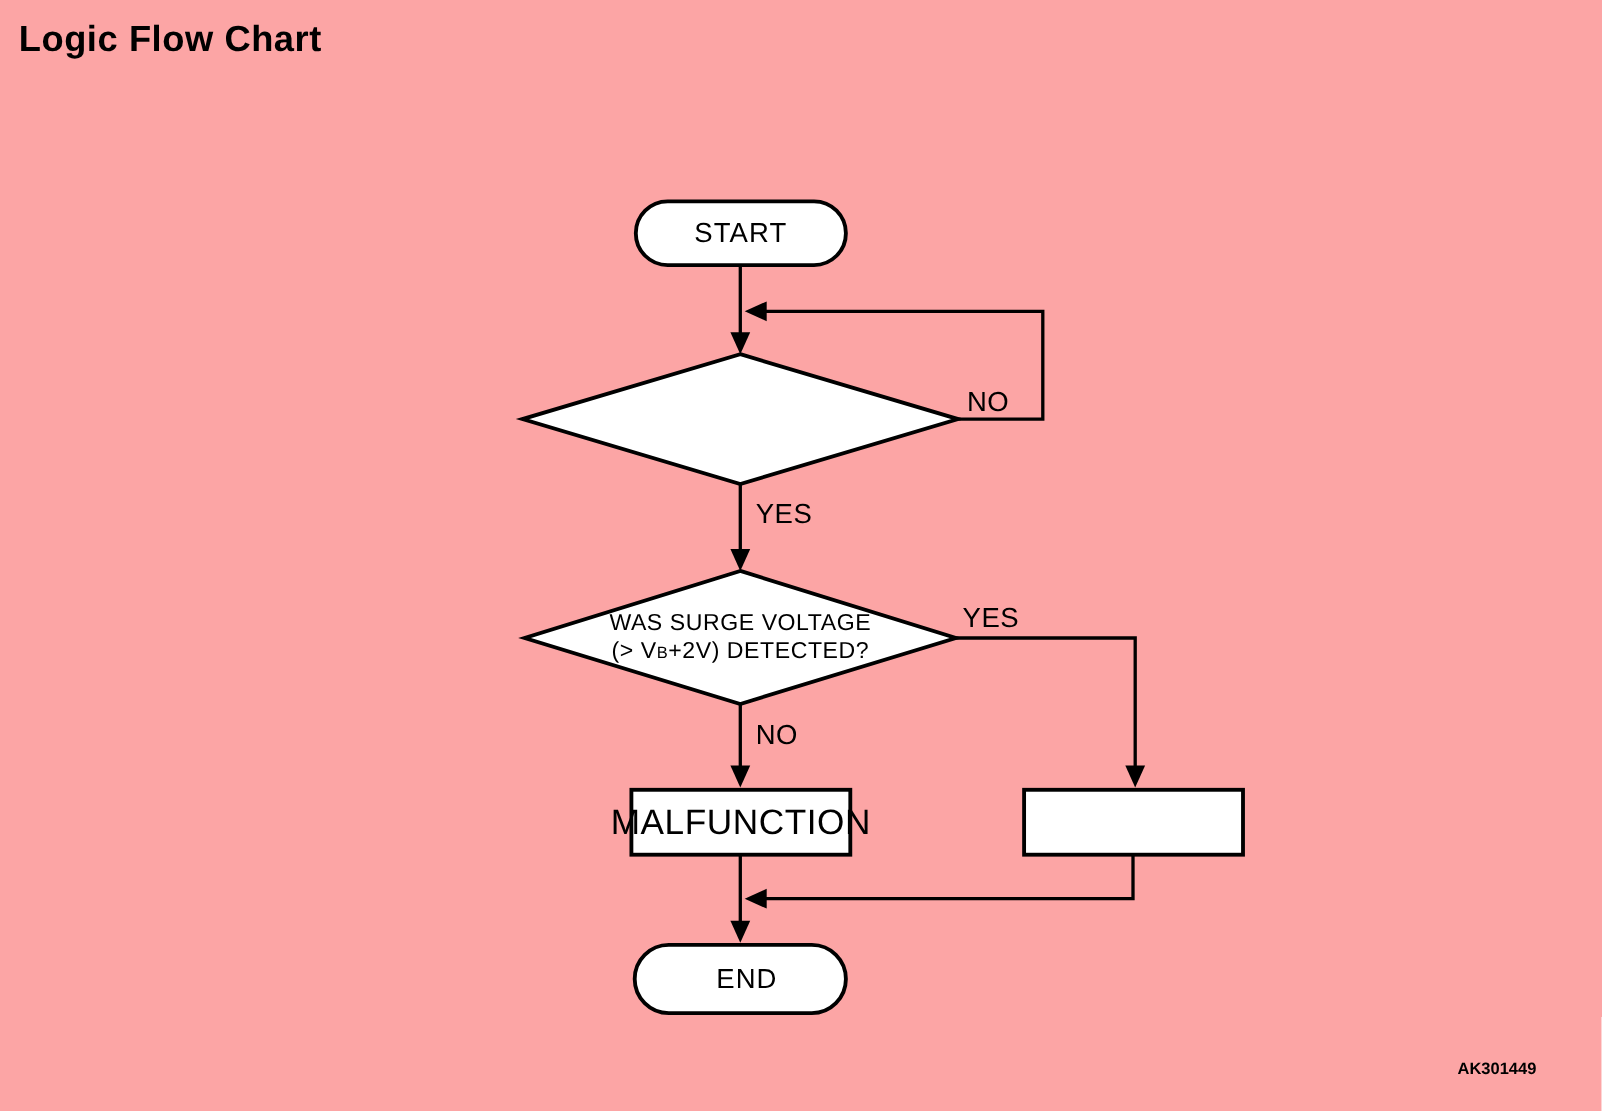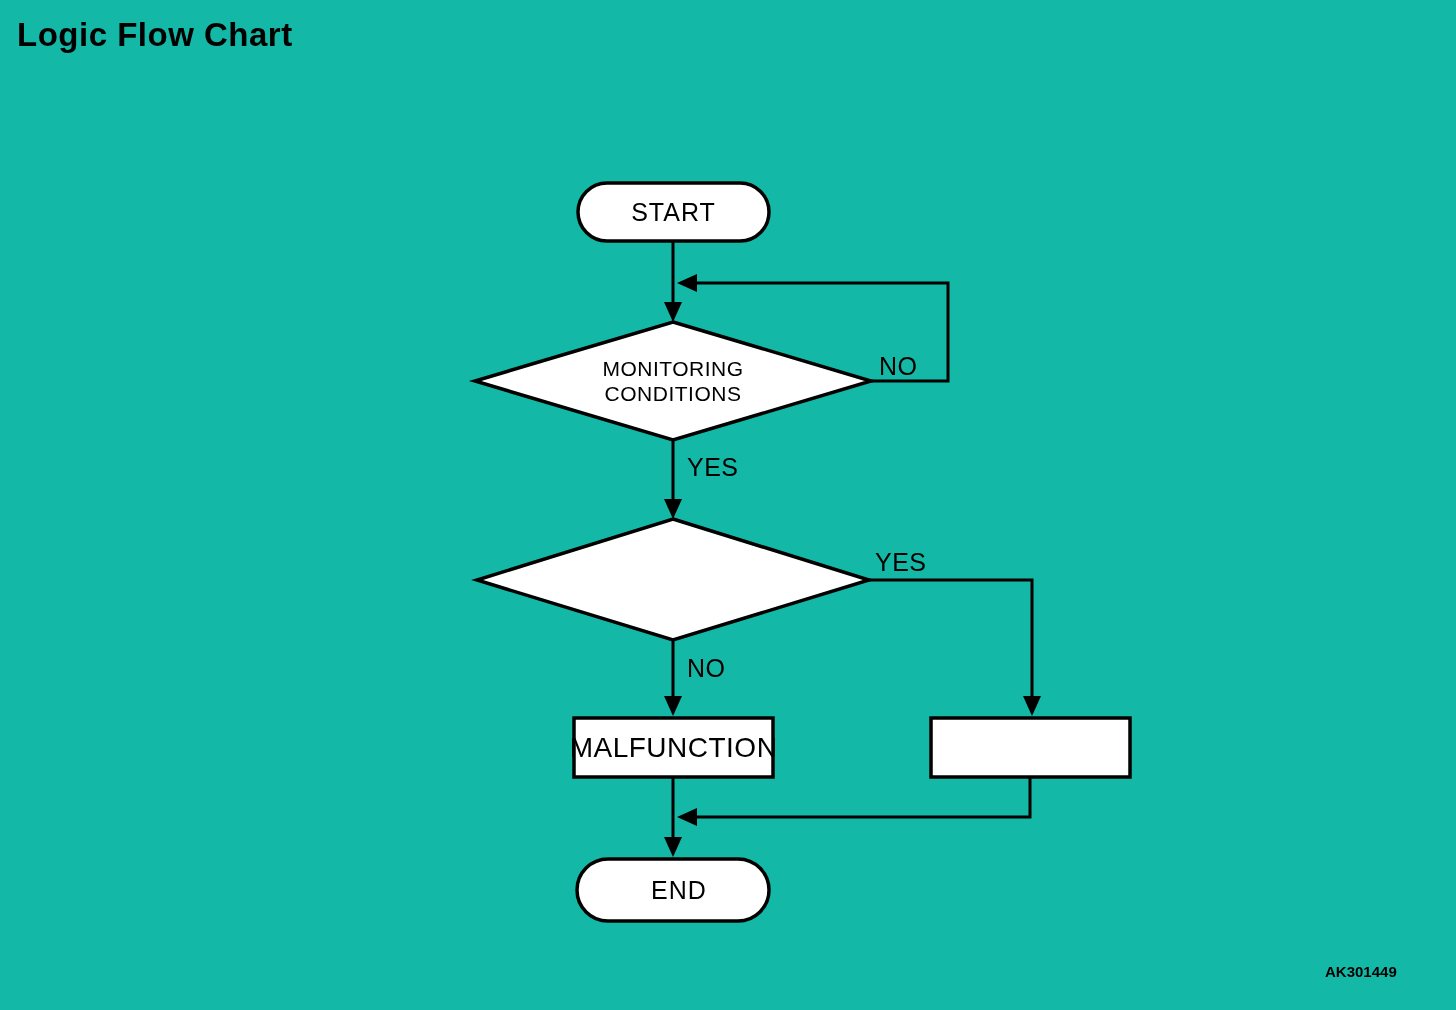--- a/index.html
+++ b/index.html
@@ -4,21 +4,21 @@
 <style>
   html, body {
     margin: 0;
     padding: 0;
     background: #ffffff;
   }
   .canvas {
     position: relative;
     width: 1456px;
     height: 1010px;
-    background: #14b8a6;
+    background: #fca5a5;
     font-family: "Liberation Sans", sans-serif;
     color: #000000;
     overflow: hidden;
   }
   .page-title {
     position: absolute;
     left: 17px;
     top: 16px;
     font-size: 33px;
     font-weight: bold;
@@ -32,21 +32,21 @@
   }
   .node-label {
     position: absolute;
     display: flex;
     align-items: center;
     justify-content: center;
     text-align: right;
     white-space: nowrap;
   }
   .terminator-label { font-size: 25px; letter-spacing: 1px; }
-  .process-label { font-size: 28px; letter-spacing: 0.5px; }
+  .process-label { font-size: 32px; letter-spacing: 0.5px; }
   .decision-label {
     font-size: 21px;
     line-height: 25px;
     letter-spacing: 0.5px;
     flex-direction: column;
   }
   .decision-label .sub {
     font-size: 15px;
   }
   .edge-label {
@@ -106,25 +106,25 @@
       <polygon points="673,322 871,381 673,440 475,381"></polygon>
       <polygon points="673,519 869,580 673,640 477,580"></polygon>
       <rect x="574" y="718" width="199" height="59"></rect>
       <rect x="931" y="718" width="199" height="59"></rect>
       <rect x="577" y="859" width="192" height="62" rx="31" ry="31"></rect>
     </g>
   </svg>
 
   <div class="node-label terminator-label" style="left:578px; top:183px; width:191px; height:58px;">START</div>
 
-  <div class="node-label decision-label" style="left:473px; top:322px; width:400px; height:118px;">
-    <div>MONITORING</div>
-    <div>CONDITIONS</div>
+
+  <div class="node-label decision-label" style="left:473px; top:519px; width:400px; height:121px;">
+    <div>WAS SURGE VOLTAGE</div>
+    <div><span>(&gt; V</span><span class="sub">B</span><span>+2V) DETECTED?</span></div>
   </div>
-
 
   <div class="node-label process-label" style="left:574px; top:718px; width:199px; height:59px;">MALFUNCTION</div>
 
 
   <div class="node-label terminator-label" style="left:577px; top:859px; width:204px; height:62px;">END</div>
 
   <div class="edge-label" style="left:879px; top:354px;">NO</div>
 
   <div class="edge-label" style="left:687px; top:455px;">YES</div>
 

